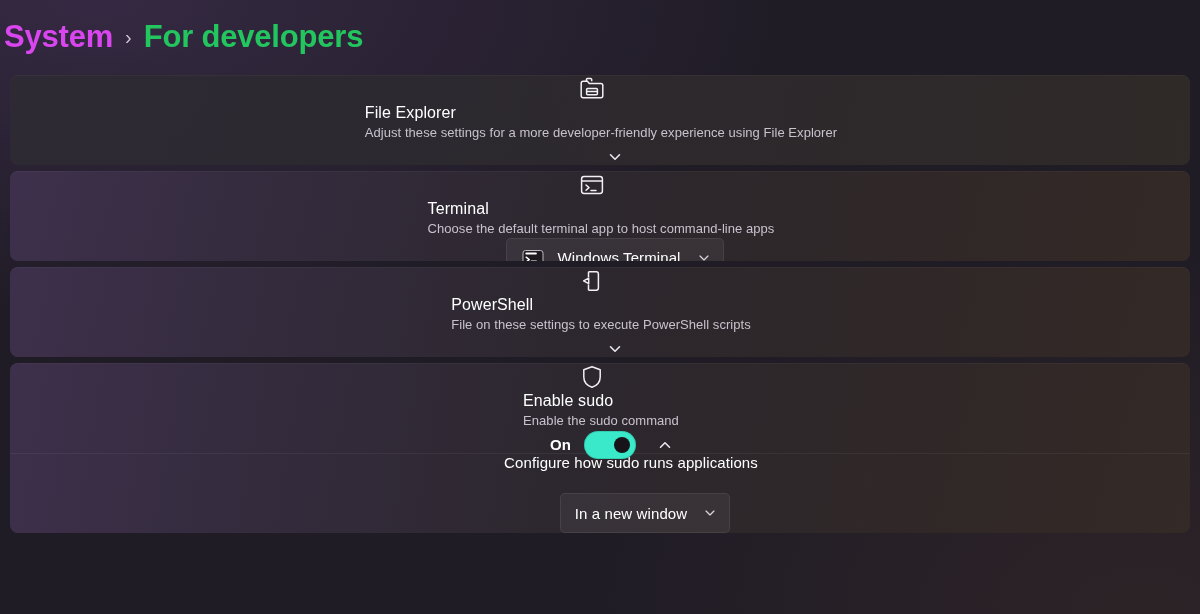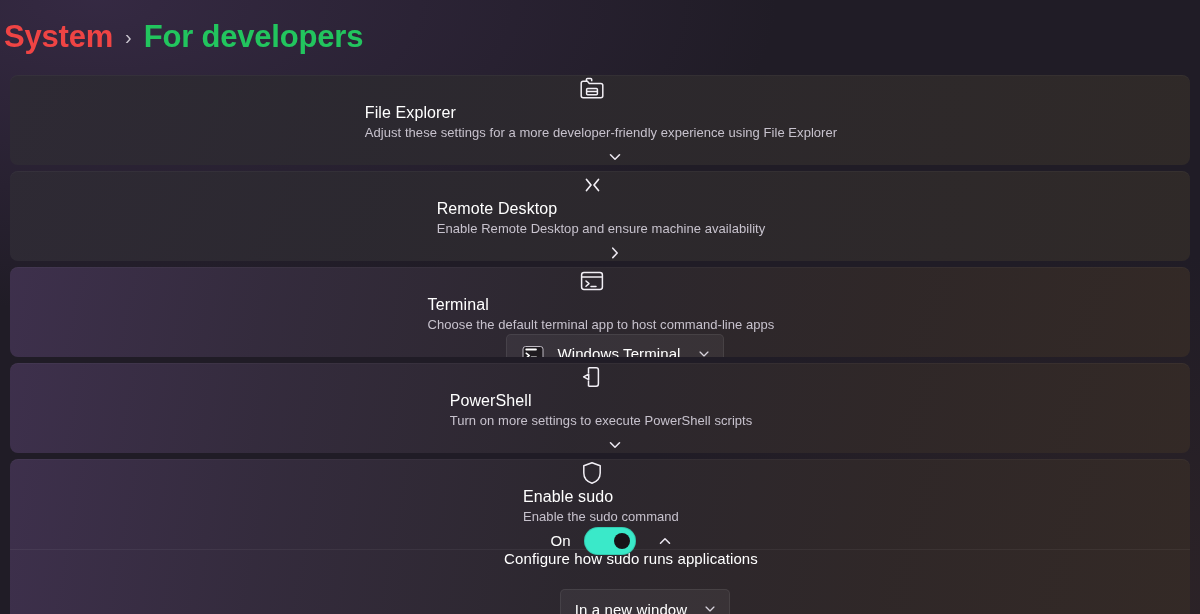--- a/index.html
+++ b/index.html
@@ -33,21 +33,21 @@
     top: 8px;
     height: 56px;
     display: flex;
     align-items: center;
     gap: 12px;
     z-index: 2;
   }
   .bc-root {
     font-size: 31px;
     font-weight: 600;
-    color: #ef4444;
+    color: #d946ef;
     letter-spacing: -0.2px;
     line-height: 1;
   }
   .bc-sep {
     font-size: 20px;
     color: #c9c4cf;
     font-weight: 400;
     padding-top: 3px;
   }
   .bc-current {
@@ -177,20 +177,21 @@
     min-width: 24px;
     display: flex;
     align-items: center;
     justify-content: center;
   }
 
   .toggle-wrap {
     display: flex;
     align-items: center;
     gap: 13px;
+    font-weight: bold;
   }
   .toggle-state {
     font-size: 15px;
     color: #ffffff;
   }
   .switch {
     width: 52px;
     height: 28px;
     border-radius: 14px;
     position: relative;
@@ -240,41 +241,20 @@
       <div class="trailing">
         <span class="chev-btn">
           <svg width="16" height="16" viewBox="0 0 16 16" fill="none" stroke="currentColor" stroke-width="1.6" stroke-linecap="round" stroke-linejoin="round">
             <path d="M3.5 5.8L8 10.2l4.5-4.4"></path>
           </svg>
         </span>
       </div>
     </div>
   </div>
 
-  <div class="card neutral">
-    <div class="card-row">
-      <span class="lead-icon">
-        <svg width="28" height="28" viewBox="0 0 28 28" fill="none" stroke="currentColor" stroke-width="1.7" stroke-linecap="round" stroke-linejoin="round">
-          <path d="M8.5 8.5L13 14l-4.5 5.5"></path>
-          <path d="M20.5 8.5L16 14l4.5 5.5"></path>
-        </svg>
-      </span>
-      <div class="texts">
-        <div class="title">Remote Desktop</div>
-        <div class="desc">Enable Remote Desktop and ensure machine availability</div>
-      </div>
-      <div class="trailing">
-        <span class="chev-btn">
-          <svg width="16" height="16" viewBox="0 0 16 16" fill="none" stroke="currentColor" stroke-width="1.6" stroke-linecap="round" stroke-linejoin="round">
-            <path d="M5.8 3.2L10.2 8l-4.4 4.6"></path>
-          </svg>
-        </span>
-      </div>
-    </div>
-  </div>
 
   <div class="card">
     <div class="card-row">
       <span class="lead-icon">
         <svg width="28" height="28" viewBox="0 0 28 28" fill="none" stroke="currentColor" stroke-width="1.5">
           <rect x="3.6" y="5.6" width="20.8" height="16.8" rx="2.4"></rect>
           <path d="M3.6 10.1h20.8"></path>
           <path d="M8 14l3 2.6-3 2.6" stroke-linecap="round" stroke-linejoin="round"></path>
           <path d="M13 19.4h5" stroke-linecap="round"></path>
         </svg>
@@ -309,21 +289,21 @@
       <span class="lead-icon">
         <svg width="28" height="28" viewBox="0 0 28 28" fill="none" stroke="currentColor" stroke-width="1.5" stroke-linejoin="round">
           <path d="M10.5 4.8h7.7c1.2 0 2.2 1 2.2 2.2v14c0 1.2-1 2.2-2.2 2.2h-7.7"></path>
           <path d="M10.5 4.8v5.6"></path>
           <path d="M10.5 17.4v5.8"></path>
           <path d="M10.7 11.2L5.6 13.9l5.1 2.7z" stroke-linecap="round"></path>
         </svg>
       </span>
       <div class="texts">
         <div class="title">PowerShell</div>
-        <div class="desc">Turn on more settings to execute PowerShell scripts</div>
+        <div class="desc">File on these settings to execute PowerShell scripts</div>
       </div>
       <div class="trailing">
         <span class="chev-btn">
           <svg width="16" height="16" viewBox="0 0 16 16" fill="none" stroke="currentColor" stroke-width="1.6" stroke-linecap="round" stroke-linejoin="round">
             <path d="M3.5 5.8L8 10.2l4.5-4.4"></path>
           </svg>
         </span>
       </div>
     </div>
   </div>

